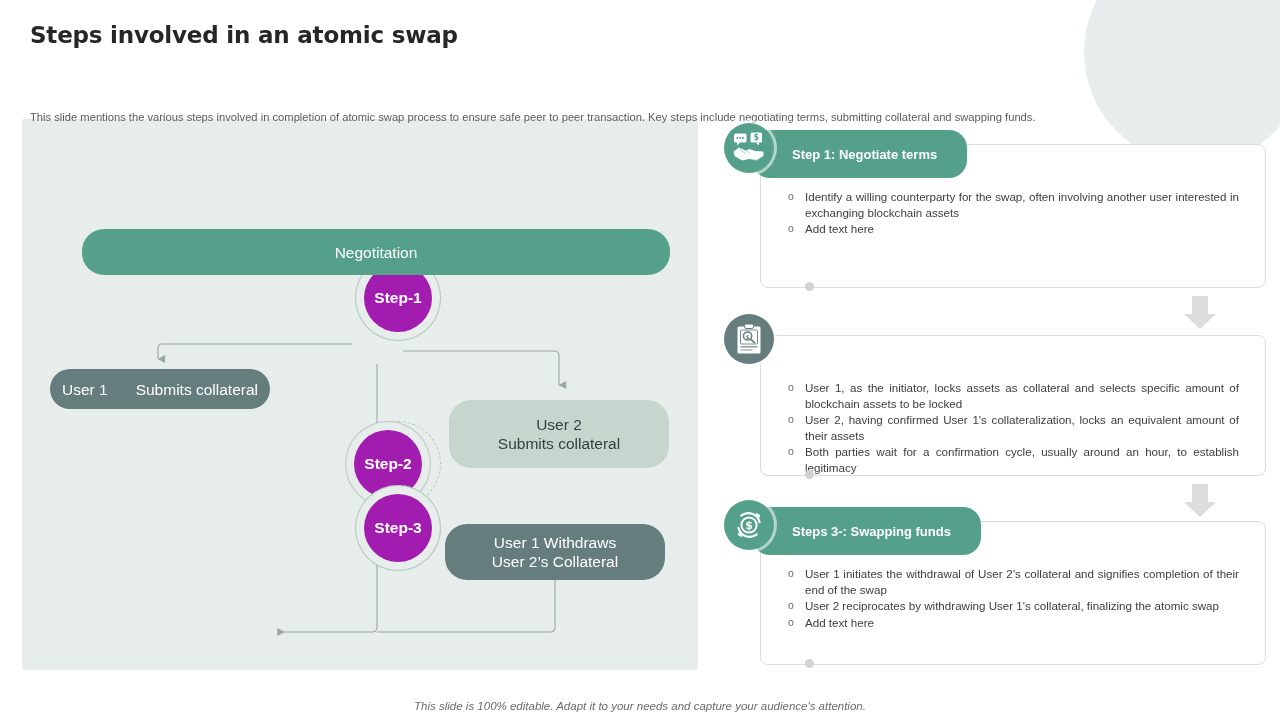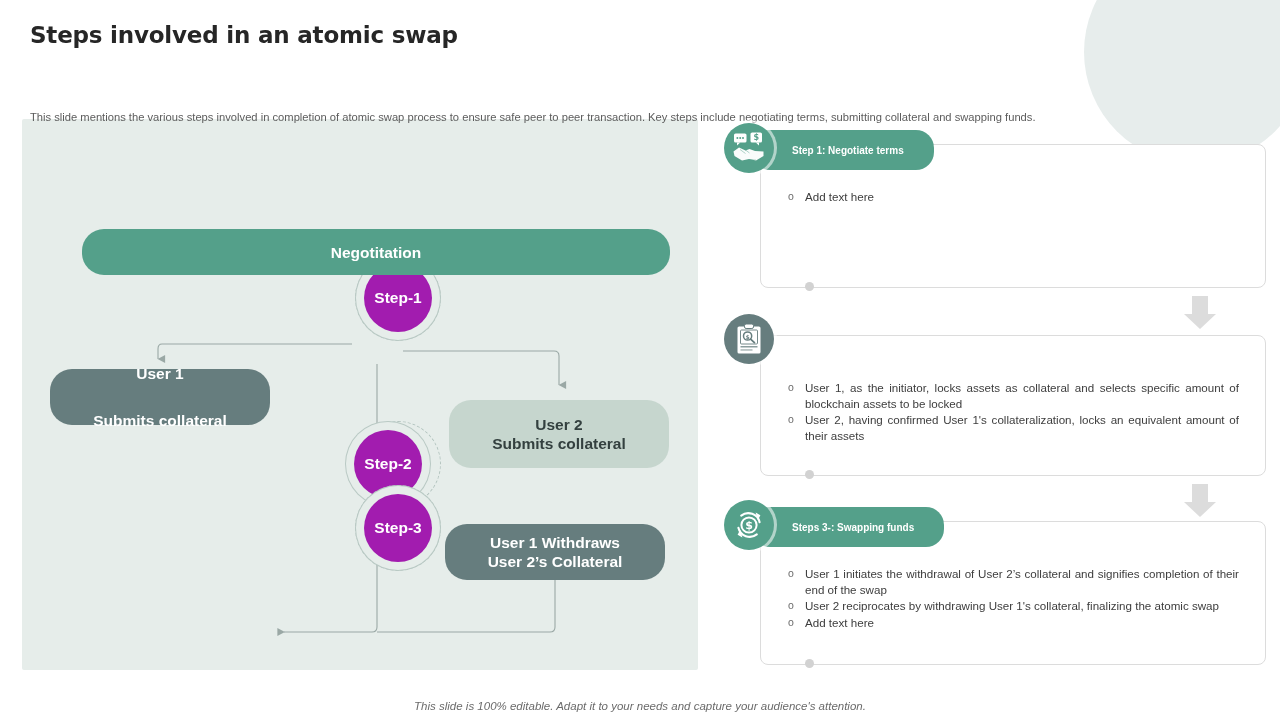--- a/index.html
+++ b/index.html
@@ -44,41 +44,41 @@
     background:#a21caf;color:#ffffff;
     font-size:15.5px;font-weight:700;
     box-shadow:0 0 0 8px #e6edea, 0 0 0 9px #b9c9c4;
   }
   .step-ring{
     position:absolute;border-radius:50%;
     border:1.5px dashed #b3c4bf;
     width:86px;height:86px;box-sizing:border-box;
   }
   .pill{
-    border-radius:22px;color:#ffffff;font-weight:700;
+    border-radius:22px;color:#ffffff;font-weight:400;
     font-size:15.5px;line-height:19px;
   }
   .pill-negotiation{background:#54a08a;}
   .pill-dark{background:#667d7e;}
   .pill-light{background:#c6d6ce;color:#33403f;}
   
   #steps-column{position:absolute;left:712px;top:130px;width:556px;z-index:3;}
   .step-card{position:relative;margin-bottom:24px;}
   .card-body{
     position:absolute;left:48px;top:14px;
     width:506px;box-sizing:border-box;
     border:1px solid #dcdcdc;border-radius:8px;
     background:#ffffff;
   }
   .card-header{
     position:absolute;left:40px;top:0px;
-    height:40px;border-radius:18px;
+    height:48px;border-radius:18px;
     display:flex;align-items:center;
     padding-left:40px;padding-right:30px;
-    color:#ffffff;font-size:10px;font-weight:700;
+    color:#ffffff;font-size:13px;font-weight:700;
     white-space:nowrap;z-index:2;
   }
   .hdr-green{background:#54a08a;}
   .hdr-dark{background:#667d7e;}
   .card-icon{
     position:absolute;left:12px;top:-7px;
     width:50px;height:50px;border-radius:50%;
     display:flex;align-items:center;justify-content:center;
     z-index:3;box-shadow:0 0 0 3px rgba(255,255,255,.55);
   }
@@ -162,21 +162,21 @@
 
   <div class="node pill pill-negotiation" style="left:60px;top:110px;width:588px;height:46px;">
     <span>Negotitation</span>
   </div>
 
   <div class="step-ring" style="left:333px;top:302px;"></div>
   <div class="node step-circle" style="left:332px;top:311px;">
     <span>Step-2</span>
   </div>
 
-  <div class="node pill pill-dark" style="left:28px;top:250px;width:220px;height:56px;flex-direction:column;gap:28px;">
+  <div class="node pill pill-dark" style="left:28px;top:250px;width:220px;height:40px;gap:28px;">
     <span>User 1</span>
     <span>Submits collateral</span>
   </div>
 
   <div class="node pill pill-light" style="left:427px;top:281px;width:220px;height:68px;flex-direction:column;">
     <span>User 2</span>
     <span>Submits collateral</span>
   </div>
 
   <div class="step-ring" style="left:333px;top:366px;"></div>
@@ -189,20 +189,21 @@
     <span>User 2’s Collateral</span>
   </div>
 
 </div>
 
 <div id="steps-column">
 
   <div class="step-card" style="height:160px;">
     <div class="card-body" style="height:144px;">
       <ul class="bullets">
+        <li>Identify a willing counterparty for the swap, often involving another user interested in exchanging blockchain assets</li>
         <li>Add text here</li>
       </ul>
       <div class="card-dot"></div>
     </div>
     <div class="card-header hdr-green">
       <span>Step 1: Negotiate terms</span>
     </div>
     <div class="card-icon ic-green">
       <svg width="34" height="32" viewBox="0 0 34 32" xmlns="http://www.w3.org/2000/svg">
         <rect x="2" y="1.5" width="12.5" height="9" rx="1.6" fill="#ffffff"></rect>
@@ -224,20 +225,21 @@
     <svg width="40" height="34" viewBox="0 0 40 34" xmlns="http://www.w3.org/2000/svg">
       <path d="M12,0 L28,0 L28,18 L36,18 L20,33 L4,18 L12,18 Z" fill="#dcdcdc"></path>
     </svg>
   </div>
 
   <div class="step-card" style="height:157px;margin-top:31px;">
     <div class="card-body" style="height:141px;">
       <ul class="bullets">
         <li>User 1, as the initiator, locks assets as collateral and selects specific amount of blockchain assets to be locked</li>
         <li>User 2, having confirmed User 1's collateralization, locks an equivalent amount of their assets</li>
+        <li>Both parties wait for a confirmation cycle, usually around an hour, to establish legitimacy</li>
       </ul>
       <div class="card-dot"></div>
     </div>
     <div class="card-icon ic-dark">
       <svg width="28" height="32" viewBox="0 0 28 32" xmlns="http://www.w3.org/2000/svg">
         <rect x="2.5" y="3.5" width="23" height="27" rx="1.6" fill="#ffffff"></rect>
         <rect x="9.5" y="1" width="9" height="4.5" rx="1.6" fill="#ffffff" stroke="#667d7e" stroke-width="1"></rect>
         <rect x="5.5" y="7" width="17" height="14" rx="1" fill="none" stroke="#667d7e" stroke-width="0.9"></rect>
         <circle cx="12.6" cy="13" r="4.1" fill="none" stroke="#667d7e" stroke-width="1.5"></circle>
         <text x="12.6" y="15.6" font-size="5.6" font-weight="700" fill="#667d7e" text-anchor="middle" font-family="DejaVu Sans, sans-serif">$</text>

